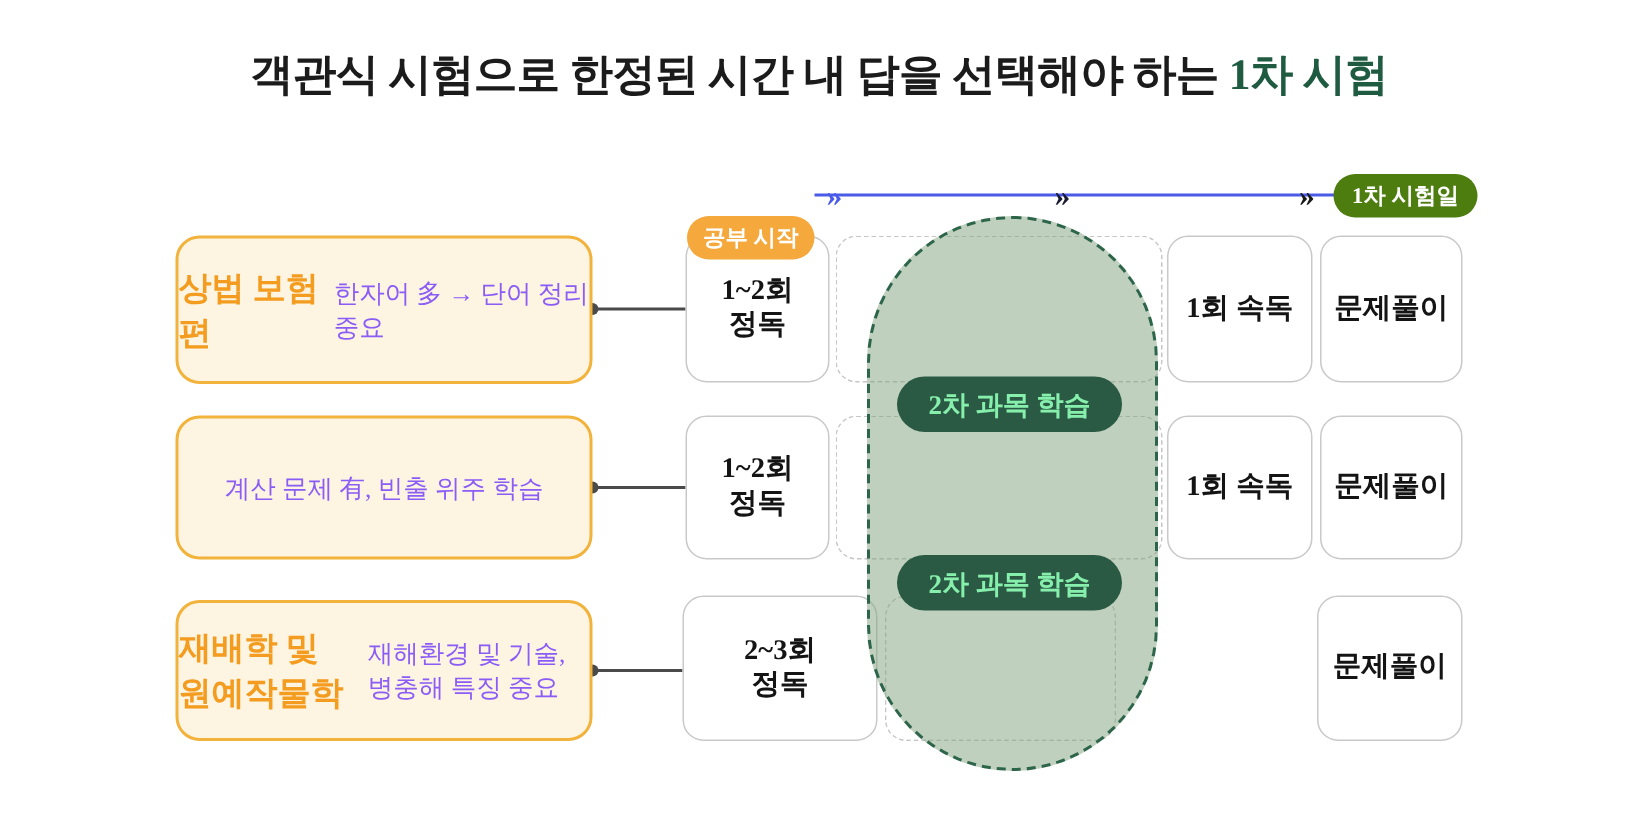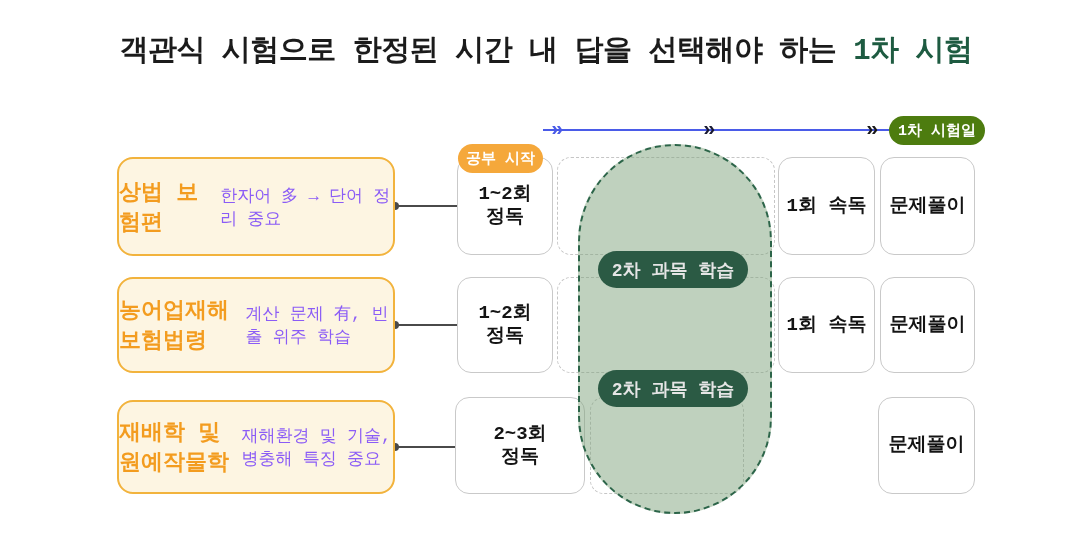--- a/index.html
+++ b/index.html
@@ -1,19 +1,19 @@
 <!DOCTYPE html>
 <html><head>
 <meta charset="utf-8">
 <style>
   * { margin:0; padding:0; box-sizing:border-box; }
   html,body { background:#ffffff; }
   .canvas {
     position:relative; width:1092px; height:543px; background:#ffffff;
-    font-family:Liberation Mono, monospace; overflow:hidden;
+    font-family:Liberation Serif, serif; overflow:hidden;
   }
   
   .title {
     position:absolute; top:30px; left:0; width:100%; text-align:center;
     font-size:29px; font-weight:800; color:#1b1b1b; letter-spacing:-0.5px;
   }
   .title .hl { color:#1e5b41; }
 
   
   .tline { position:absolute; left:543px; top:129px; width:347px; height:2px; background:#4a5be8; }
@@ -73,21 +73,21 @@
   .g3 { left:590px; top:397px; width:154px; height:97px; }
 
   
   .zone {
     position:absolute; left:578px; top:144px; width:194px; height:370px;
     border-radius:100px; background:rgba(127,163,125,0.5);
     border:2px dashed #2c6549; z-index:5;
   }
   .gpill {
     position:absolute; left:598px; width:150px; height:37px;
-    background:#2b5a44; border-radius:19px; color:#e5e5e5;
+    background:#2b5a44; border-radius:19px; color:#86efac;
     font-size:18px; font-weight:700; display:flex; align-items:center; justify-content:center;
     z-index:6;
   }
   .gp1 { top:251px; }
   .gp2 { top:370px; }
 </style>
 </head>
 <body>
 
 <div class="canvas">
@@ -108,21 +108,20 @@
   <div class="dot d2"></div>
   <div class="conn k2"></div>
   <div class="dot d3"></div>
   <div class="conn k3"></div>
 
   <div class="subject s1">
     <div class="st">상법 보험편</div>
     <div class="sn">한자어 多 → 단어 정리 중요</div>
   </div>
   <div class="subject s2">
-    <div class="st">농어업재해보험법령</div>
     <div class="sn">계산 문제 有, 빈출 위주 학습</div>
   </div>
   <div class="subject s3">
     <div class="st">재배학 및 원예작물학</div>
     <div class="sn">재해환경 및 기술, 병충해 특징 중요</div>
   </div>
 
   <div class="ghost g1"></div>
   <div class="ghost g2"></div>
   <div class="ghost g3"></div>

